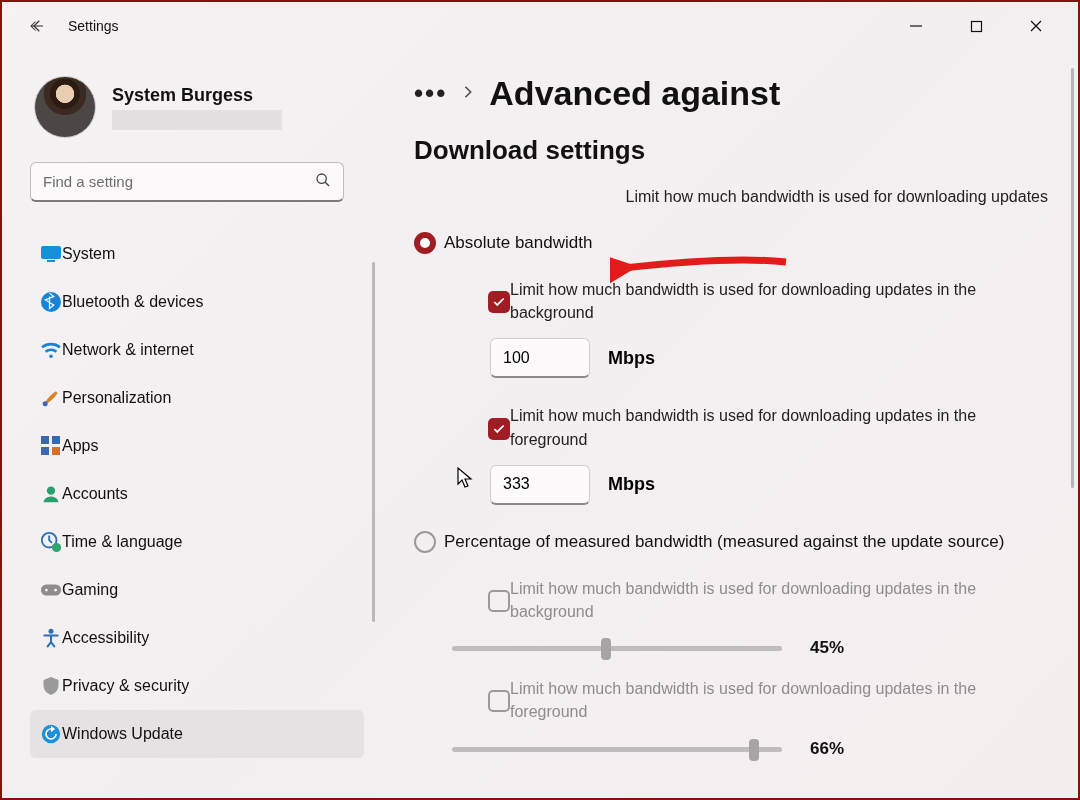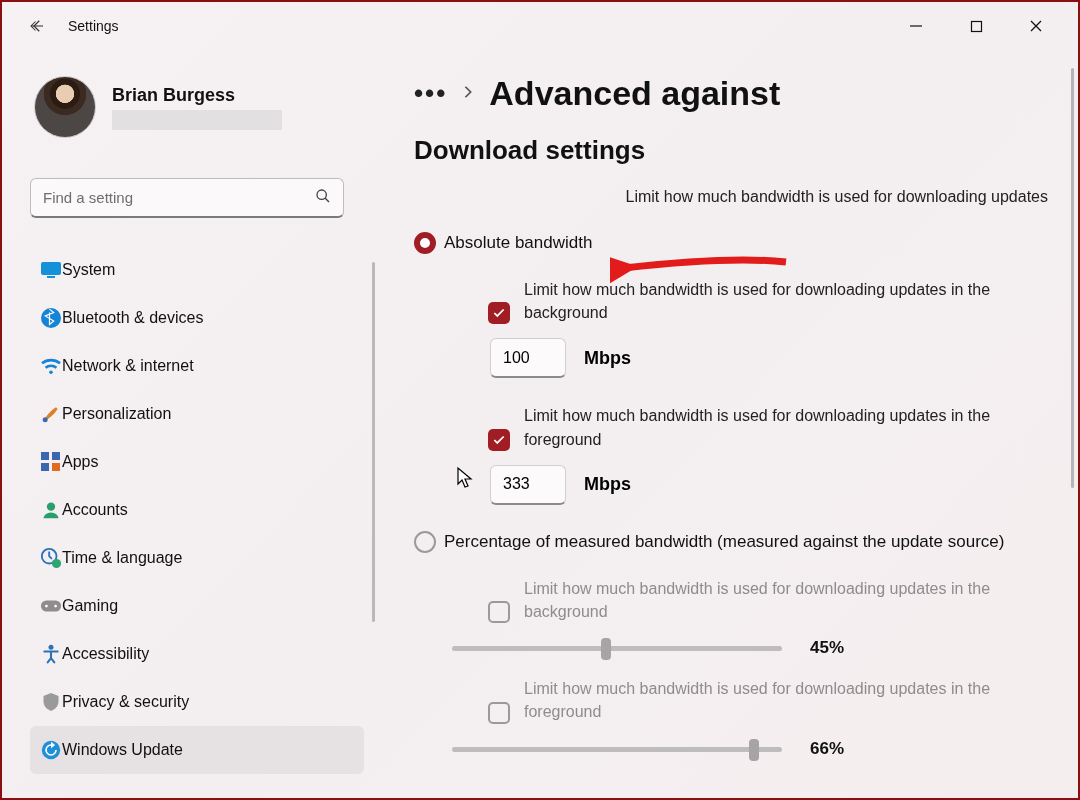--- a/index.html
+++ b/index.html
@@ -38,21 +38,21 @@
   .profile { display: flex; align-items: center; gap: 16px; padding: 6px 0 18px 4px; }
   .avatar {
     width: 62px; height: 62px; border-radius: 50%;
     background: radial-gradient(circle at 50% 28%, #e9cdb2 0 17%, #2c1b13 18% 28%, #3b2a22 29% 40%, #4c4644 41% 100%);
     border: 1px solid #ccc;
   }
   .profile-text { display: flex; flex-direction: column; }
   .profile-name { font-weight: 600; font-size: 18px; color: #111; }
   .profile-sub { width: 170px; height: 20px; background: #e3e0e1; margin-top: 4px; }
 
-  .search-wrap { padding-right: 28px; margin-top: 22px; }
+  .search-wrap { padding-right: 28px; margin-top: 6px; }
   .search {
     width: 100%; height: 40px;
     border: 1px solid #bdbdbd; border-bottom: 2px solid #7a7a7a;
     border-radius: 6px; background: #fbf9fa;
     display: flex; align-items: center; padding: 0 12px;
   }
   .search input {
     flex: 1; border: none; background: transparent; font-size: 15px; outline: none;
     color: #222;
   }
@@ -101,33 +101,33 @@
 
   .radio-row { display: flex; align-items: center; gap: 8px; margin-bottom: 24px; }
   .radio {
     width: 22px; height: 22px; border-radius: 50%;
   }
   .radio.selected { border: 6px solid #a01d23; background: #fff; }
   .radio.unselected { border: 2px solid #9a9a9a; background: transparent; }
   .radio-label { font-size: 17px; color: #111; }
 
   .indent { padding-left: 38px; }
-  .check-row { display: flex; align-items: flex-end; gap: 14px; margin-bottom: 14px; padding-left: 36px; }
+  .check-row { display: flex; align-items: center; margin-bottom: 14px; padding-left: 36px; }
   .checkbox {
     width: 22px; height: 22px; border-radius: 5px; flex-shrink: 0;
     display: flex; align-items: center; justify-content: center; margin-top: 2px;
   }
   .checkbox.checked { background: #a01d23; color: #fff; }
   .checkbox.unchecked { border: 2px solid #9a9a9a; }
   .check-label { font-size: 16px; color: #222; line-height: 1.45; }
   .check-label.disabled { color: #8e8c8d; }
 
   .input-row { display: flex; align-items: center; gap: 18px; margin: 8px 0 26px 38px; }
   .num-input {
-    width: 76px; height: 40px; border: 1px solid #cfcfcf; border-bottom: 2px solid #8a8a8a;
+    width: 100px; height: 40px; border: 1px solid #cfcfcf; border-bottom: 2px solid #8a8a8a;
     border-radius: 6px; background: #fcfafb; padding: 0 12px;
     font-size: 16px; outline: none;
   }
   .unit { font-size: 18px; font-weight: 700; }
 
   .slider-row { display: flex; align-items: center; gap: 28px; margin: 10px 0 18px 0; }
   .slider {
     width: 330px; height: 22px; position: relative;
   }
   .slider .track {
@@ -188,21 +188,21 @@
     </span>
   </div>
 </div>
 
 <div class="body-row">
 
   <div class="sidebar">
     <div class="profile">
       <div class="avatar"></div>
       <div class="profile-text">
-        <div class="profile-name">Brian Burgess</div>
+        <div class="profile-name">System Burgess</div>
         <div class="profile-sub"></div>
       </div>
     </div>
 
     <div class="search-wrap">
       <div class="search">
         <input type="text" placeholder="Find a setting" style="">
         <span>
           <svg width="16" height="16" viewBox="0 0 24 24" fill="none" stroke="#444" stroke-width="2">
             <circle cx="10" cy="10" r="7"></circle>

